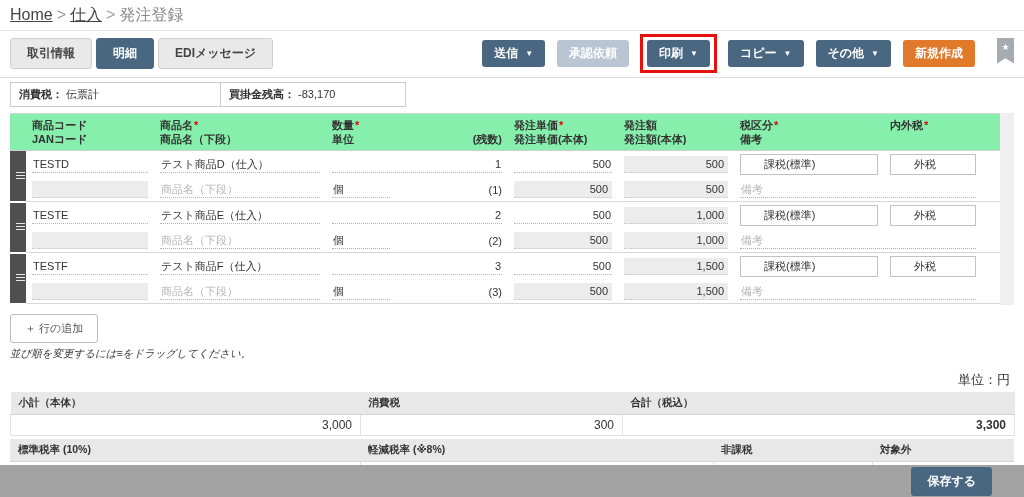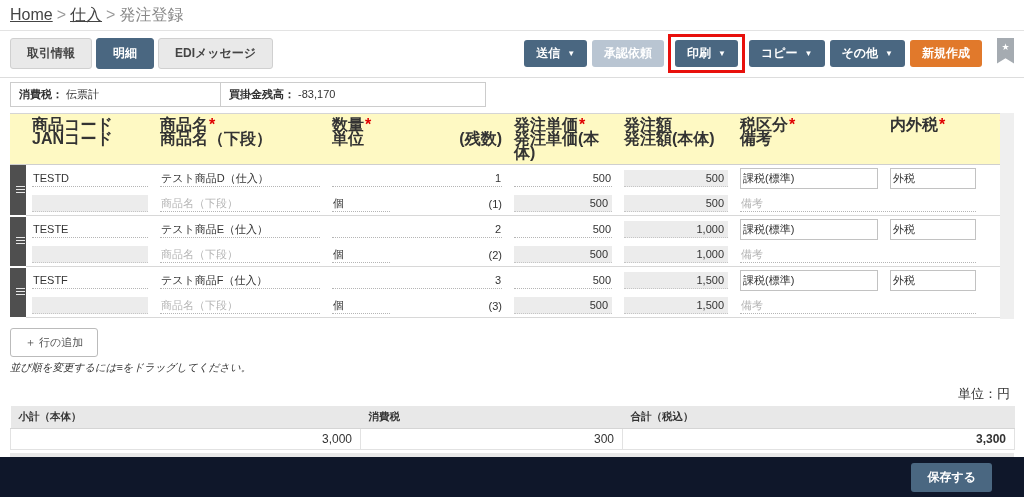--- a/index.html
+++ b/index.html
@@ -11,66 +11,66 @@
   .crumbbar { padding:5px 10px 4px; border-bottom:1px solid #e3e3e3; font-size:16px; color:#888; }
   .crumbbar a { color:#444; text-decoration:underline; cursor:pointer; }
   .crumb-sep { margin:0 4px; color:#999; }
 
   
   .tabrow { display:flex; align-items:center; padding:7px 10px 8px; border-bottom:1px solid #ddd; }
   .tabs { display:flex; gap:4px; }
   .tab { font-size:12px; font-weight:bold; padding:6px 16px; background:#e9e9e9; border:1px solid #d0d0d0;
          border-radius:3px; color:#444; cursor:pointer; }
   .tab.active { background:#4a6781; border-color:#4a6781; color:#fff; }
-  .toolbar { margin-left:auto; display:flex; align-items:center; gap:5px; }
+  .toolbar { margin-left:auto; display:flex; align-items:center; gap:12px; }
   .btn { font-size:12px; font-weight:bold; color:#fff; background:#4a6781; border:none; border-radius:3px;
          padding:5px 12px; cursor:pointer; display:inline-flex; align-items:center; gap:7px; }
   .btn .caret { font-size:8px; line-height:1; }
   .btn.disabled { background:#b9c5d2; cursor:default; }
   .btn.orange { background:#e1792b; }
   .print-hl { display:inline-flex; border:3px solid #e8100c; padding:3px 4px; margin:-7px -1px; }
   .bookmark { width:17px; height:26px; background:#a5abb1; margin-left:10px; margin-top:-6px;
               clip-path:polygon(0 0,100% 0,100% 100%,50% 80%,0 100%); display:flex; justify-content:center;
               color:#fff; font-size:9px; padding-top:4px; cursor:pointer; }
 
   .company { text-align:right; font-size:10.5px; color:#888; padding:5px 14px 2px; }
 
   
-  .info-strip { display:flex; margin:4px 10px 6px; border:1px solid #ccc; width:476px; }
+  .info-strip { display:flex; margin:4px 10px 6px; border:1px solid #ccc; width:396px; }
   .info-cell { font-size:11px; padding:4px 8px; }
   .info-cell b { font-weight:bold; }
   .info-cell.first { width:210px; border-right:1px solid #ccc; }
 
   .notice { margin:2px 10px 6px; font-size:11px; font-weight:bold; color:#e00000; }
 
   
   .items-wrap { position:relative; margin:0 10px; }
   .scroll-gutter { position:absolute; top:0; right:0; width:14px; height:100%; background:#efefef; }
   table.items { width:990px; border-collapse:collapse; table-layout:fixed; font-size:11px; }
-  table.items thead th { background:#fef9c3; text-align:left; font-size:16px; color:#333;
+  table.items thead th { background:#86efac; text-align:left; font-size:11px; color:#333;
       padding:4px 6px; border-top:1px solid #d5d5d5; border-bottom:1px solid #cfcfcf; vertical-align:top; }
   .h2line { line-height:14px; }
   .req { color:#e00000; margin-left:1px; }
   .h-flex { display:flex; justify-content:space-between; }
   td.handle { background:#4f4f4f; border-bottom:2px solid #fff; }
   .grip { display:block; width:9px; height:8px; margin:0 auto;
           background:linear-gradient(#e8e8e8 1px,transparent 1px); background-size:9px 3px; }
   table.items td { padding:3px 6px; vertical-align:middle; }
   tr.line2 td { border-bottom:1px solid #d8d8d8; }
   .fld { width:100%; border:none; outline:none; background:transparent; font-size:11px; color:#333;
          border-bottom:1px dotted #b5b5b5; padding:2px 1px; font-family:inherit; }
   .fld.num { text-align:right; }
   .fld::placeholder { color:#b5b5b5; }
   .ro { background:#ececec; border-bottom:1px dotted #c5c5c5; min-height:16px; font-size:11px;
         padding:2px 4px; color:#333; }
   .ro.num { text-align:right; }
   .unit-cell { display:flex; align-items:center; justify-content:space-between; }
   .unit-cell .fld { width:58px; }
   .rem { font-size:11px; color:#333; }
-  .sel { border:1px solid #c2c2c2; background:#fff; font-size:11px; padding:2px 2px; min-height:18px;
+  .sel { border:1px solid #c2c2c2; background:#fff; font-size:11px; padding:2px 23px; min-height:18px;
          cursor:pointer; }
   .ico-sq { width:8px; height:8px; background:#6f6f6f; border-radius:1px; margin:0 auto; cursor:pointer; }
   .ico-lines { width:10px; height:8px; margin:0 auto; cursor:pointer;
           background:linear-gradient(#8f8f8f 1px,transparent 1px); background-size:10px 3px; }
 
   .addrow { margin:9px 10px 4px; background:#fff; border:1px solid #bbb; border-radius:3px;
             font-size:11px; color:#555; padding:6px 14px; cursor:pointer; }
   .dragnote { margin:0 10px; font-size:10.5px; color:#333;font-style:italic; }
 
   .unitnote { text-align:right; font-size:13px; color:#333; margin:10px 14px 3px; }
@@ -84,21 +84,21 @@
                  border-top:none; font-size:12px; }
   td.total-big { font-size:14px; font-weight:bold; }
   table.brk { width:1004px; border-collapse:collapse; table-layout:fixed; font-size:11px; margin-top:3px; }
   table.brk th { background:#e8e8e8; text-align:left; font-weight:bold; padding:4px 8px; font-size:10.5px;
                  border-bottom:1px solid #d5d5d5; }
   table.brk td { padding:1px 8px; font-size:11px; }
   td.lab { text-align:left; }
   td.val { text-align:right; }
   td.gborder { border-right:1px solid #e2e2e2; }
 
-  .footerbar { position:absolute; left:0; bottom:0; width:1024px; height:40px; background:#0f172a;
+  .footerbar { position:absolute; left:0; bottom:0; width:1024px; height:32px; background:#a3a3a3;
                display:flex; align-items:center; justify-content:flex-end; }
   .savebtn { background:#4a6781; color:#fff; font-weight:bold; font-size:12px; border:none; border-radius:3px;
              padding:6px 16px; margin-right:32px; cursor:pointer; }
 </style>
 </head>
 <body>
 
 <div class="page">
 
   <div class="crumbbar">

